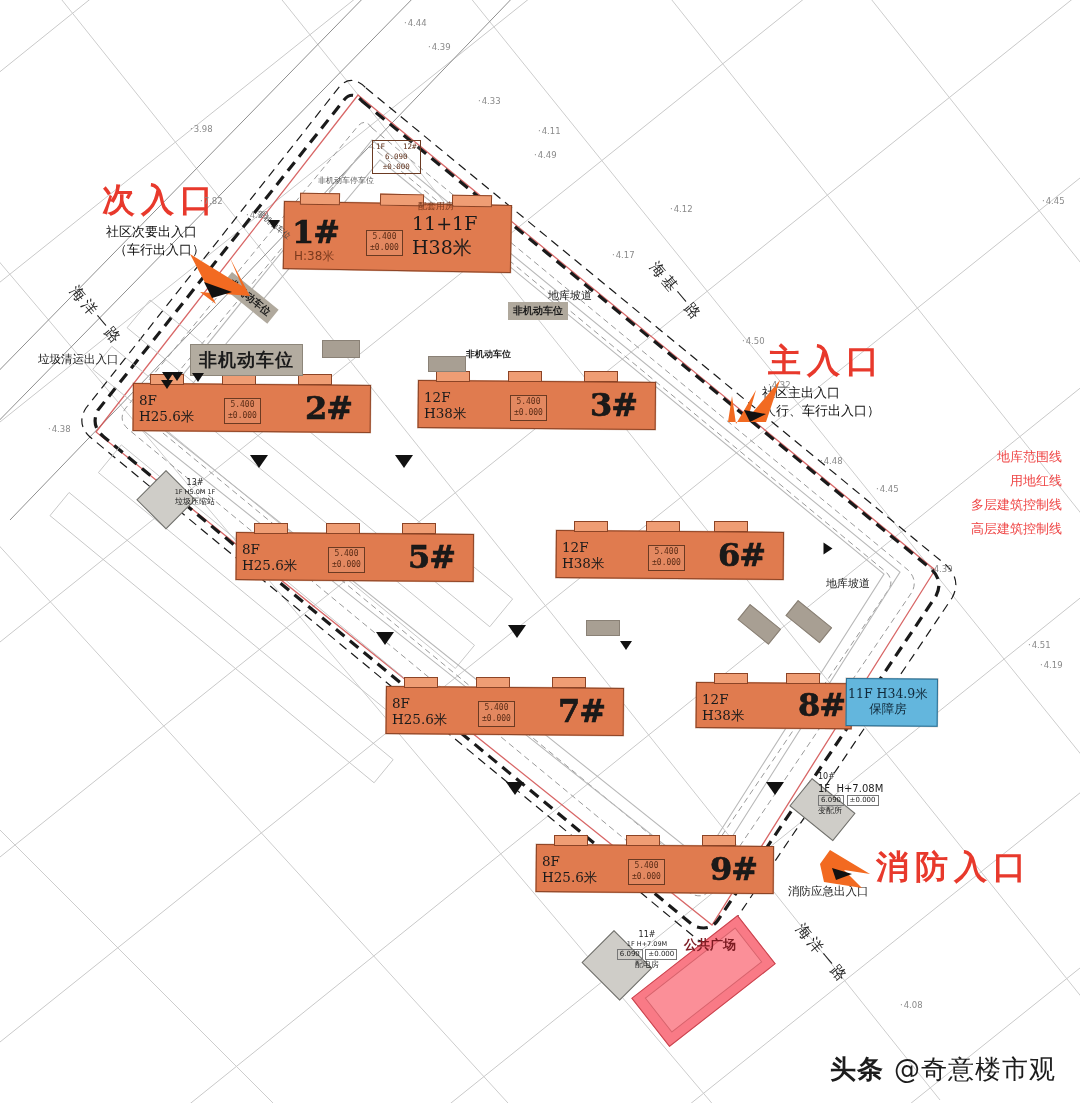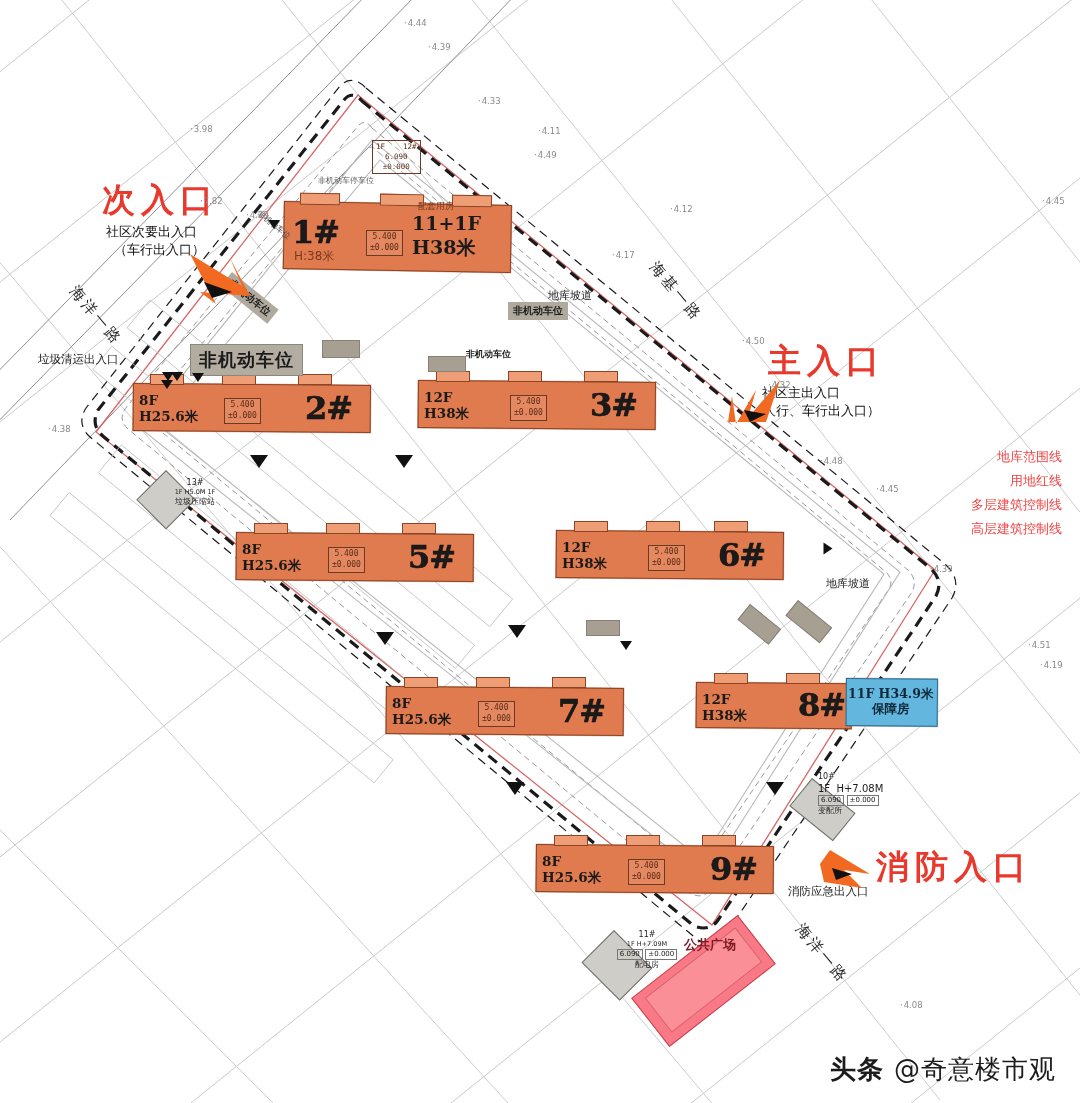--- a/index.html
+++ b/index.html
@@ -69,21 +69,21 @@
   }
   .bnum {
     font-size: 32px;
     font-weight: 900;
     letter-spacing: -1px;
     font-family: "DejaVu Serif", "Liberation Serif", serif;
     -webkit-text-stroke: 0.6px #111;
   }
   .binfo {
     font-size: 13.5px;
-    font-weight: bold;
+    font-weight: normal;
     line-height: 1.22;
     font-family: "DejaVu Serif", "Liberation Serif", serif;
   }
   .binfo.big { font-size: 19px; line-height:1.25; }
   .binfo.blue-t { color:#10293a; font-size: 12.5px; }
 
   
   .elev {
     position: absolute;
     transform-origin: 0 0;

